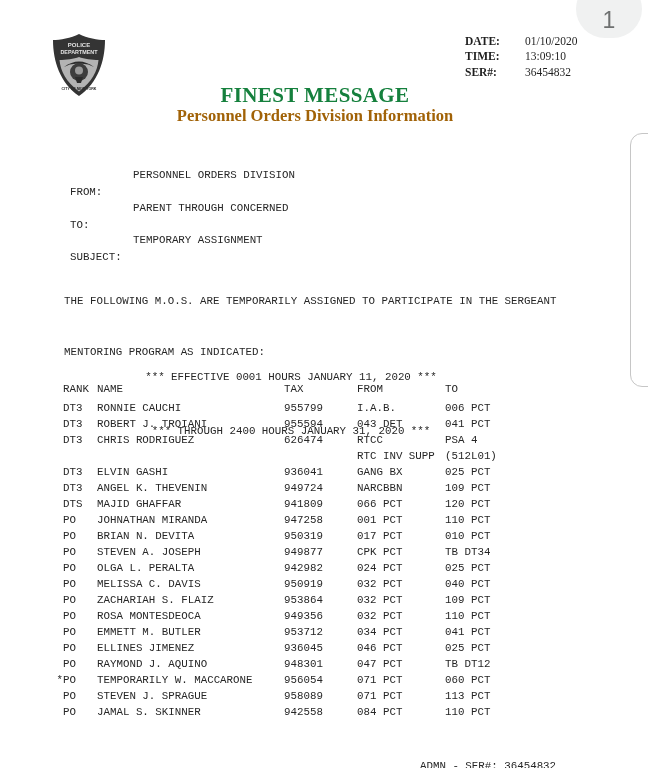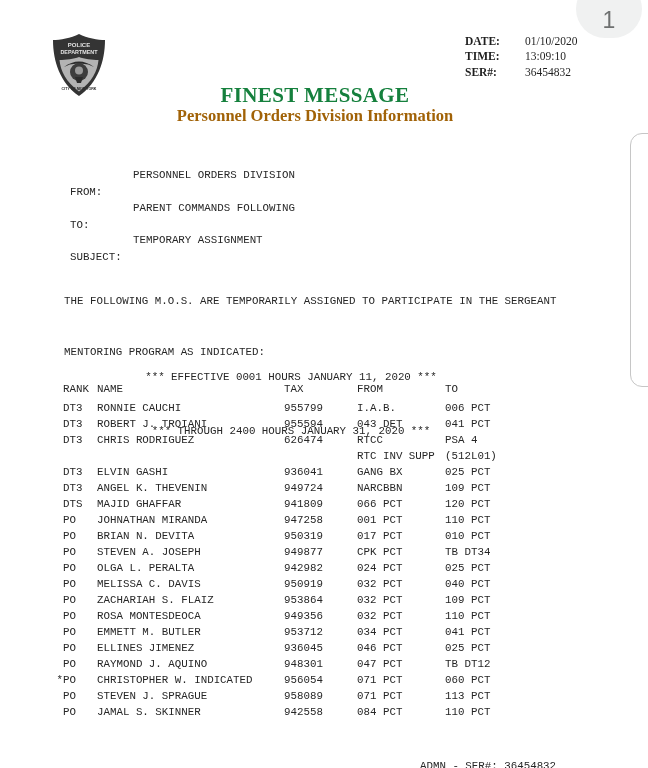--- a/index.html
+++ b/index.html
@@ -111,21 +111,21 @@
 
   <div class="title">FINEST MESSAGE</div>
   <div class="subtitle">Personnel Orders Division Information</div>
 
   <div class="letter-line l-from mono">
     <span>FROM:</span>
     <span class="val">PERSONNEL ORDERS DIVISION</span>
   </div>
   <div class="letter-line l-to mono">
     <span>TO:</span>
-    <span class="val">PARENT COMMANDS FOLLOWING</span>
+    <span class="val">PARENT THROUGH CONCERNED</span>
   </div>
   <div class="letter-line l-subject mono">
     <span>SUBJECT:</span>
     <span class="val">TEMPORARY ASSIGNMENT</span>
   </div>
 
   <div class="body-par mono">
     <div>THE FOLLOWING M.O.S. ARE TEMPORARILY ASSIGNED TO PARTICIPATE IN THE SERGEANT</div>
     <div>MENTORING PROGRAM AS INDICATED:</div>
   </div>
@@ -257,21 +257,21 @@
       </div>
       <div class="trow">
         <span class="cell c-rank">PO</span>
         <span class="cell c-name">RAYMOND J. AQUINO</span>
         <span class="cell c-tax">948301</span>
         <span class="cell c-from">047 PCT</span>
         <span class="cell c-to">TB DT12</span>
       </div>
       <div class="trow">
         <span class="cell c-rank flagged">*PO</span>
-        <span class="cell c-name">CHRISTOPHER W. INDICATED</span>
+        <span class="cell c-name">TEMPORARILY W. MACCARONE</span>
         <span class="cell c-tax">956054</span>
         <span class="cell c-from">071 PCT</span>
         <span class="cell c-to">060 PCT</span>
       </div>
       <div class="trow">
         <span class="cell c-rank">PO</span>
         <span class="cell c-name">STEVEN J. SPRAGUE</span>
         <span class="cell c-tax">958089</span>
         <span class="cell c-from">071 PCT</span>
         <span class="cell c-to">113 PCT</span>

